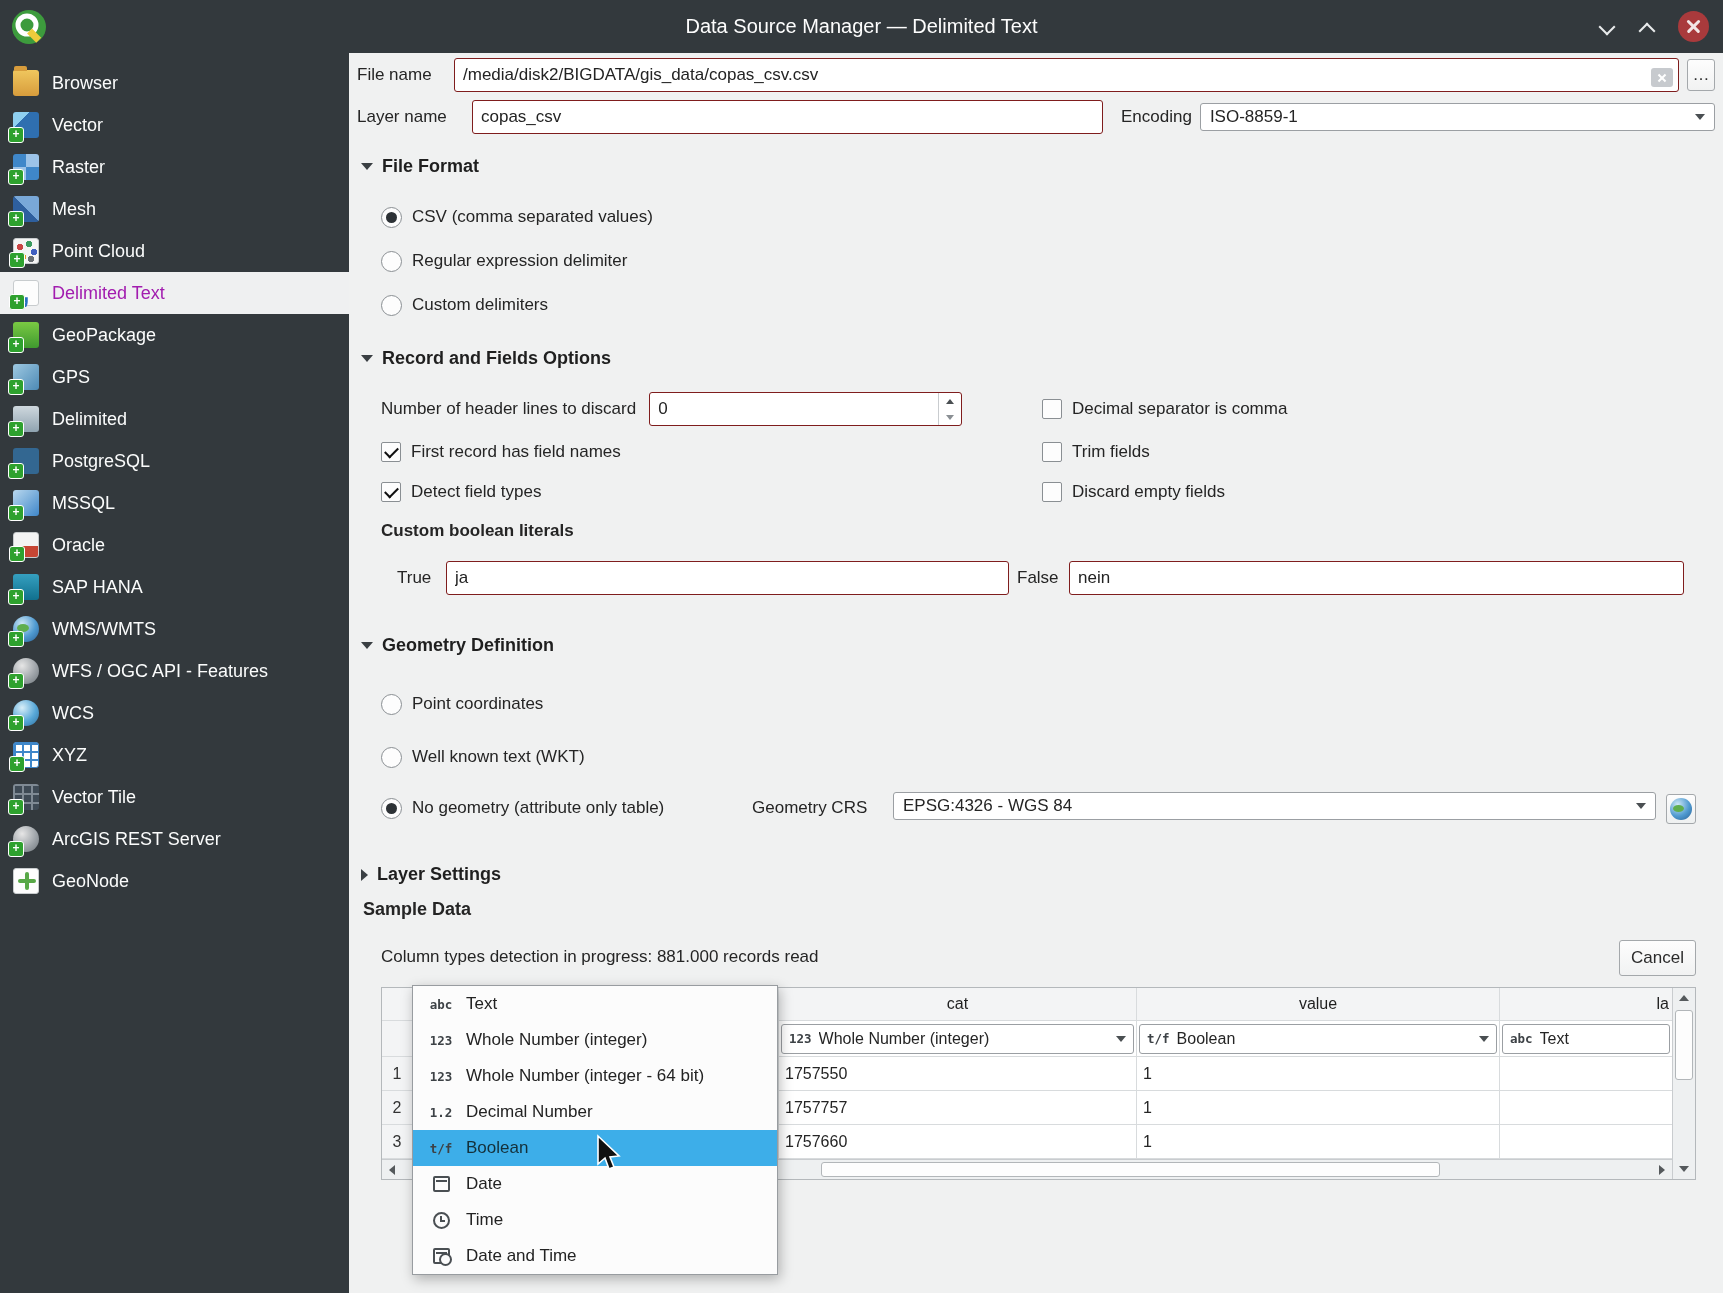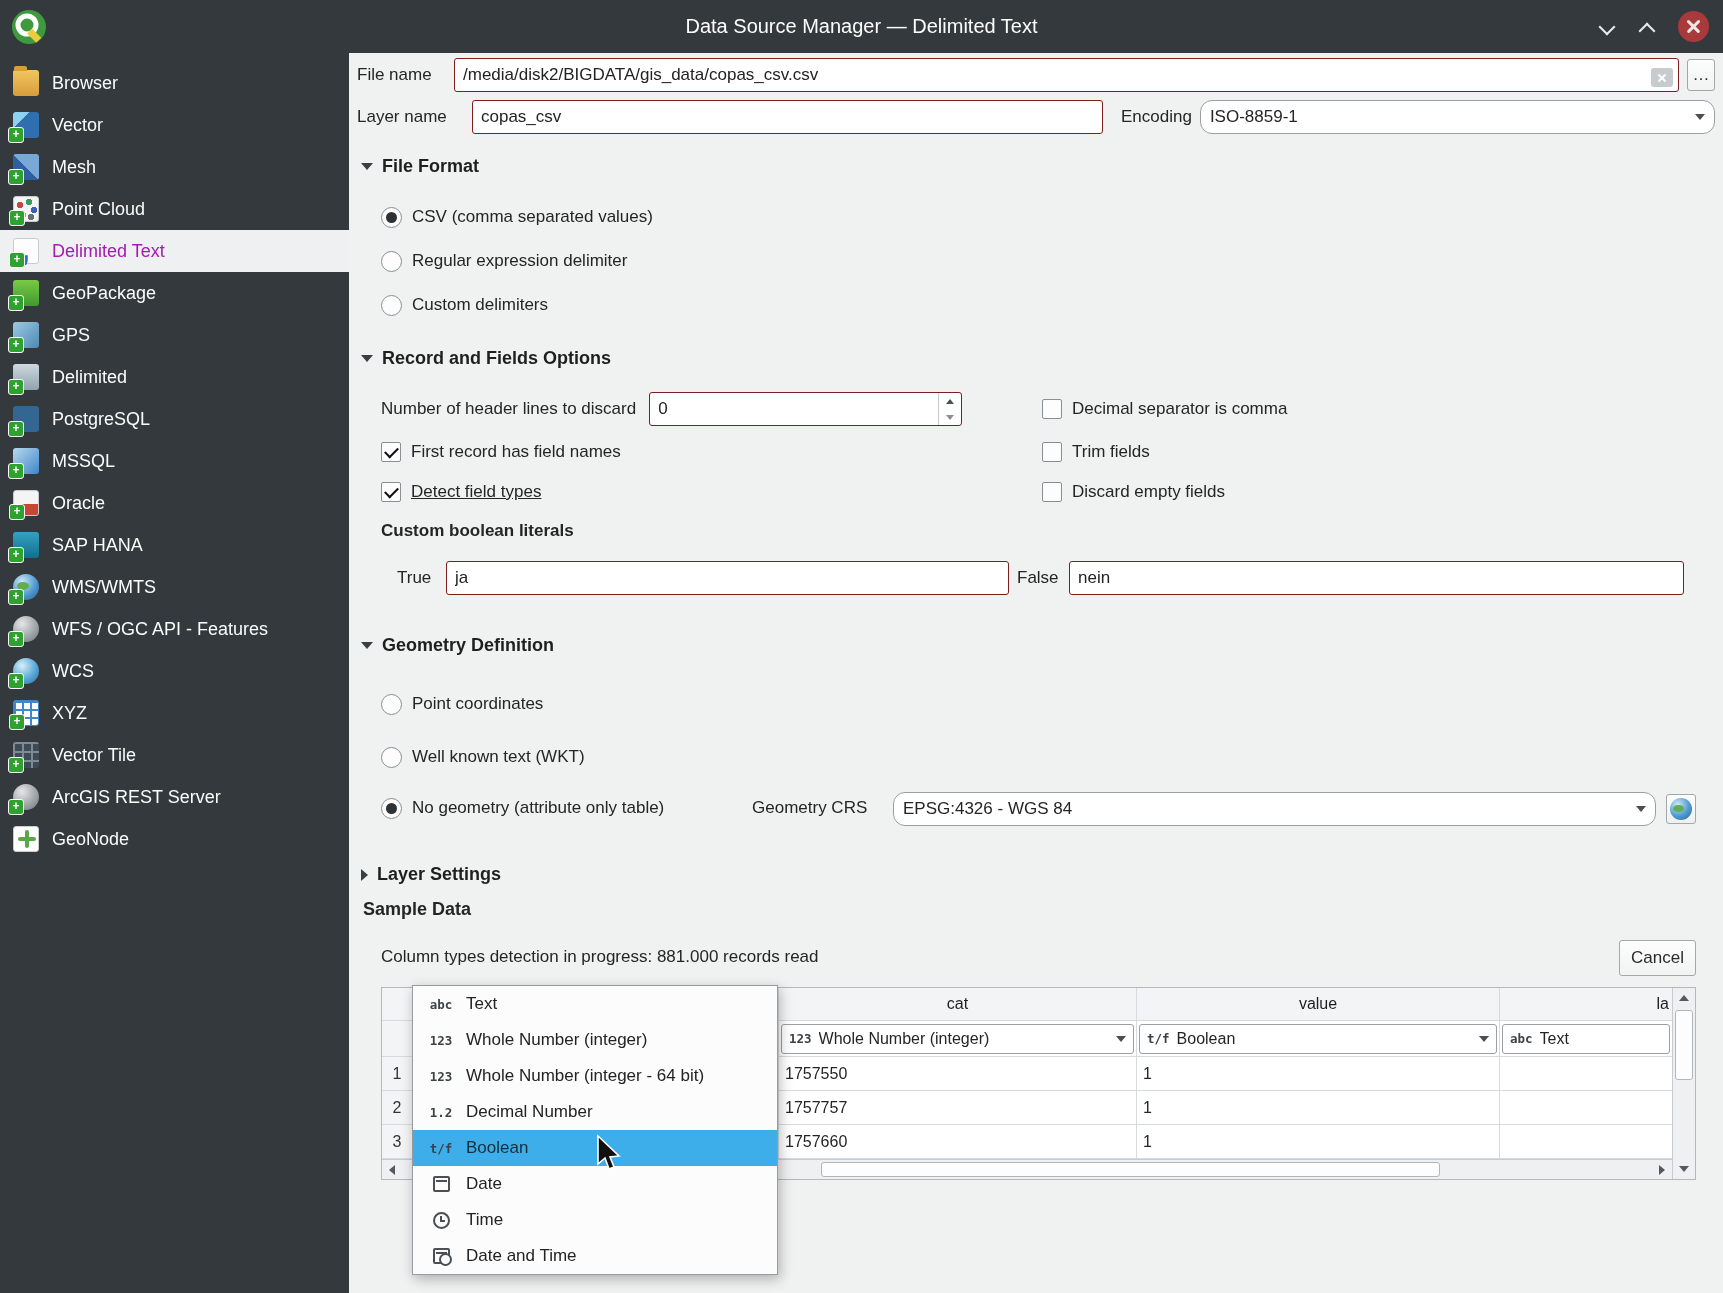--- a/index.html
+++ b/index.html
@@ -57,21 +57,21 @@
     background-size:9px 9px; }
   .ic-geonode { background:#fdfdfd; border:1px solid #c8ccce; }
   .ic-geonode::before { content:""; position:absolute; left:11px; top:3px; width:4px; height:18px; background:#58a847; border-radius:2px; }
   .ic-geonode::after { content:""; position:absolute; left:4px; top:10px; width:18px; height:4px; background:#58a847; border-radius:2px; }
 
   
   .main { position:absolute; left:349px; top:53px; right:0; bottom:0; background:#f0f1f1; font-size:17px; }
   .abs { position:absolute; }
   .row { display:flex; align-items:center; }
   input.txt { height:34px; border:1px solid #7f1d1d; border-radius:3px; background:#fff; font:inherit; padding:0 8px; color:#232323; outline:none; }
-  .combo { height:34px; border:1px solid #9b9fa3; border-radius:12px; background:#fff; display:flex; align-items:center; padding:0 9px; gap:6px; cursor:pointer; }
+  .combo { height:28px; border:1px solid #9b9fa3; border-radius:3px; background:#fff; display:flex; align-items:center; padding:0 9px; gap:6px; cursor:pointer; }
   .arrow { margin-left:auto; width:0; height:0; border-left:5.5px solid transparent; border-right:5.5px solid transparent; border-top:6.5px solid #4a4f52; flex:0 0 auto; }
   .btn { height:36px; border:1px solid #a4a8ab; border-radius:3px; background:linear-gradient(180deg,#fdfdfd,#f1f2f2); font:inherit; color:#2b2b2b; cursor:pointer; }
   .sec-h { display:flex; align-items:center; gap:9px; font-weight:bold; font-size:18px; color:#1f1f1f; cursor:pointer; }
   .tri-down { width:0; height:0; border-left:6px solid transparent; border-right:6px solid transparent; border-top:7px solid #3a3f43; }
   .tri-right { width:0; height:0; border-top:6px solid transparent; border-bottom:6px solid transparent; border-left:7px solid #3a3f43; }
   .rb { width:21px; height:21px; border-radius:50%; background:#fdfdfd; border:1px solid #8a8f93; position:relative; flex:0 0 auto; cursor:pointer; }
   .rb.on::after { content:""; position:absolute; inset:4px; border-radius:50%; background:#2d3236; }
   .cb { width:20px; height:20px; border-radius:2px; background:#fdfdfd; border:1px solid #8a8f93; position:relative; flex:0 0 auto; cursor:pointer; }
   .cb.on::after { content:""; position:absolute; left:3px; top:4px; width:11px; height:6px; border-left:2.6px solid #101010; border-bottom:2.6px solid #101010; transform:rotate(-45deg); }
   .gap10 { gap:10px; }
@@ -155,20 +155,24 @@
   <div class="sidebar">
     <div class="side-item">
       <span class="sicon ic-browser"></span>
       <span>Browser</span>
     </div>
     <div class="side-item">
       <span class="sicon ic-vector plus"></span>
       <span>Vector</span>
     </div>
     <div class="side-item">
+      <span class="sicon ic-raster plus"></span>
+      <span>Raster</span>
+    </div>
+    <div class="side-item">
       <span class="sicon ic-mesh plus"></span>
       <span>Mesh</span>
     </div>
     <div class="side-item">
       <span class="sicon ic-pointcloud plus"></span>
       <span>Point Cloud</span>
     </div>
     <div class="side-item selected">
       <span class="sicon ic-delim plus"></span>
       <span>Delimited Text</span>
@@ -290,21 +294,21 @@
       <span>Decimal separator is comma</span>
     </div>
     <div class="row gap10 abs" style="top:381px; left:32px; height:36px; position:absolute;">
       <span class="cb on"></span>
       <span>First record has field names</span>
     </div>
     <div class="row gap10 abs" style="top:381px; left:693px; height:36px; position:absolute;">
       <span class="cb"></span>
       <span>Trim fields</span>
     </div>
-    <div class="row gap10 abs" style="top:421px; left:32px; height:36px; position:absolute;text-decoration:underline;">
+    <div class="row gap10 abs" style="top:421px; left:32px; height:36px; position:absolute;">
       <span class="cb on"></span>
       <span>Detect field types</span>
     </div>
     <div class="row gap10 abs" style="top:421px; left:693px; height:36px; position:absolute;">
       <span class="cb"></span>
       <span>Discard empty fields</span>
     </div>
     <div class="bold abs" style="top:468px; left:32px; position:absolute;">Custom boolean literals</div>
     <div class="abs" style="top:508px; left:0; width:1366px; height:36px; position:absolute;">
       <span style="position:absolute; left:48px; top:7px;">True</span>

